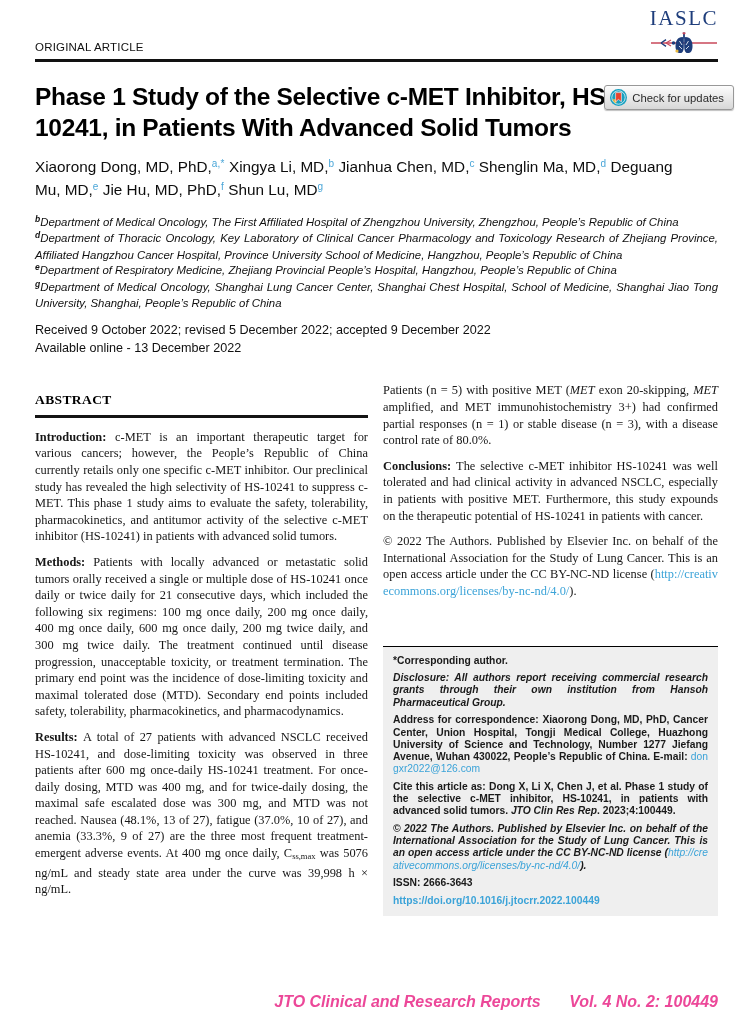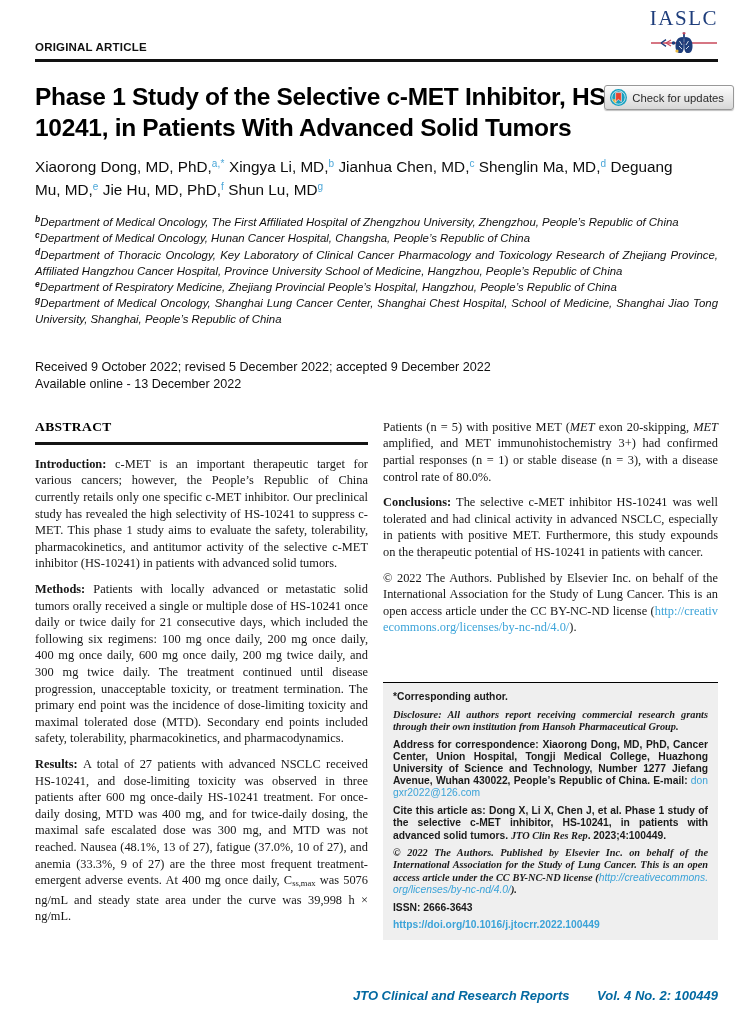--- a/index.html
+++ b/index.html
@@ -1,61 +1,61 @@
 <!DOCTYPE html>
 <html><head>
 <meta charset="utf-8">
 <style>
   html,body{margin:0;padding:0;background:#ffffff;}
   body{width:753px;height:1019px;overflow:hidden;font-family:"Liberation Sans",sans-serif;color:#111;position:relative;}
   .page{position:absolute;inset:0;padding:0 35px;box-sizing:border-box;}
 
   
   .header{display:flex;justify-content:space-between;align-items:flex-end;padding-top:8px;padding-bottom:4px;border-bottom:3.5px solid #121212;}
-  .kicker{font-size:11.5px;font-weight:bold;letter-spacing:.2px;padding-bottom:2px;}
+  .kicker{font-size:11.5px;font-weight:normal;letter-spacing:.2px;padding-bottom:2px;}
   .logo{text-align:left;line-height:1;}
   .logo-text{font-family:"Liberation Serif",serif;font-size:21px;letter-spacing:1.5px;color:#1e3d7b;}
   .logo-icon{display:block;margin:2px auto 0;}
 
   
   .title-row{position:relative;margin-top:20px;}
   .title{margin:0;font-size:24.5px;line-height:30.5px;font-weight:bold;letter-spacing:-.3px;width:580px;color:#000;}
   .check-badge{position:absolute;top:3px;right:-16px;display:inline-flex;align-items:center;gap:5px;
     background:linear-gradient(#fdfdfd,#d7d7d7);border:1px solid #989898;border-radius:3px;
     padding:3px 9px 3px 5px;font-size:11.3px;color:#2a2a2a;box-shadow:0 1px 1px rgba(0,0,0,.25);cursor:pointer;text-align:right;}
 
   
   .authors{margin-top:13px;font-size:15.3px;line-height:21px;width:645px;color:#0d0d0d;}
   .a-sup{color:#4aa6d8;font-size:10px;position:relative;top:-5.5px;letter-spacing:.2px;}
   .affils{margin-top:13px;font-size:11.4px;line-height:15.4px;font-style:italic;text-align:justify;color:#101010;}
   .affil-sup{font-size:8.5px;position:relative;top:-4px;font-weight:bold;}
 
-  .dates{margin-top:31px;font-size:12.6px;line-height:17.5px;color:#101010;}
+  .dates{margin-top:11px;font-size:12.6px;line-height:17.5px;color:#101010;}
 
   
-  .abstract-grid{display:flex;gap:15px;margin-top:25px;}
+  .abstract-grid{display:flex;gap:15px;margin-top:25px;align-items:center;}
   .col-left{width:333px;flex:none;}
   .col-right{flex:1;min-width:0;}
   .abs-head{font-family:"Liberation Serif",serif;font-weight:bold;font-size:13.5px;letter-spacing:.4px;color:#000;}
   .abs-rule{height:3px;background:#141414;margin:7px 0 11px;}
   .abs-para{font-family:"Liberation Serif",serif;font-size:12.4px;line-height:16.6px;text-align:justify;margin:0 0 9px;color:#161616;}
   .s-b{font-weight:bold;}
   .s-i{font-style:italic;}
-  .s-bi{font-weight:bold;font-style:italic;font-family:Liberation Serif, serif;}
+  .s-bi{font-weight:bold;font-style:italic;}
   .s-sub{font-size:8.5px;vertical-align:-2px;}
   .lnk{color:#3ba3d8;text-decoration:none;cursor:pointer;word-break:break-all;}
 
   
   .footbox{margin-top:46px;background:#efefef;border-top:1px solid #000;padding:8px 10px 9px;
     font-size:10.3px;line-height:12.2px;text-align:justify;color:#1a1a1a;}
   .fb-para{margin:0 0 5.5px;}
   .fb-para:last-child{margin-bottom:0;}
 
   
-  .footer{position:absolute;right:35px;bottom:16px;font-weight:bold;font-style:italic;font-size:13px;color:#0369a1;}
+  .footer{position:absolute;right:35px;bottom:8px;font-weight:bold;font-style:italic;font-size:16px;color:#ec4899;}
   .fj{margin-right:24px;}
 </style>
 </head>
 <body>
 
 <div class="page">
 
   <div class="header">
     <div class="kicker">ORIGINAL ARTICLE</div>
     <div class="logo">
@@ -85,21 +85,20 @@
         <path d="M5.6 3.6 h5.8 v9.2 l-2.9 -2.4 l-2.9 2.4 z" fill="#e8432d" stroke="#ffffff" stroke-width="0.6"></path>
       </svg>
       <span>Check for updates</span>
     </div>
   </div>
 
   <div class="authors" id="authors"><span>Xiaorong Dong, MD, PhD,</span><span class="a-sup">a,*</span> <span>Xingya Li, MD,</span><span class="a-sup">b</span> <span>Jianhua Chen, MD,</span><span class="a-sup">c</span> <span>Shenglin Ma, MD,</span><span class="a-sup">d</span> <span>Deguang Mu, MD,</span><span class="a-sup">e</span> <span>Jie Hu, MD, PhD,</span><span class="a-sup">f</span> <span>Shun Lu, MD</span><span class="a-sup">g</span></div>
 
   <div class="affils" id="affils">
       <div><span class="affil-sup">b</span><span>Department of Medical Oncology, The First Affiliated Hospital of Zhengzhou University, Zhengzhou, People’s Republic of China</span></div>
-      <div><span class="affil-sup">c</span><span>Department of Medical Oncology, Hunan Cancer Hospital, Changsha, People’s Republic of China</span></div>
       <div><span class="affil-sup">d</span><span>Department of Thoracic Oncology, Key Laboratory of Clinical Cancer Pharmacology and Toxicology Research of Zhejiang Province, Affiliated Hangzhou Cancer Hospital, Province University School of Medicine, Hangzhou, People’s Republic of China</span></div>
       <div><span class="affil-sup">e</span><span>Department of Respiratory Medicine, Zhejiang Provincial People’s Hospital, Hangzhou, People’s Republic of China</span></div>
       <div><span class="affil-sup">g</span><span>Department of Medical Oncology, Shanghai Lung Cancer Center, Shanghai Chest Hospital, School of Medicine, Shanghai Jiao Tong University, Shanghai, People’s Republic of China</span></div>
     </div>
 
   <div class="dates">
     <div>Received 9 October 2022; revised 5 December 2022; accepted 9 December 2022</div>
     <div>Available online - 13 December 2022</div>
   </div>
 

